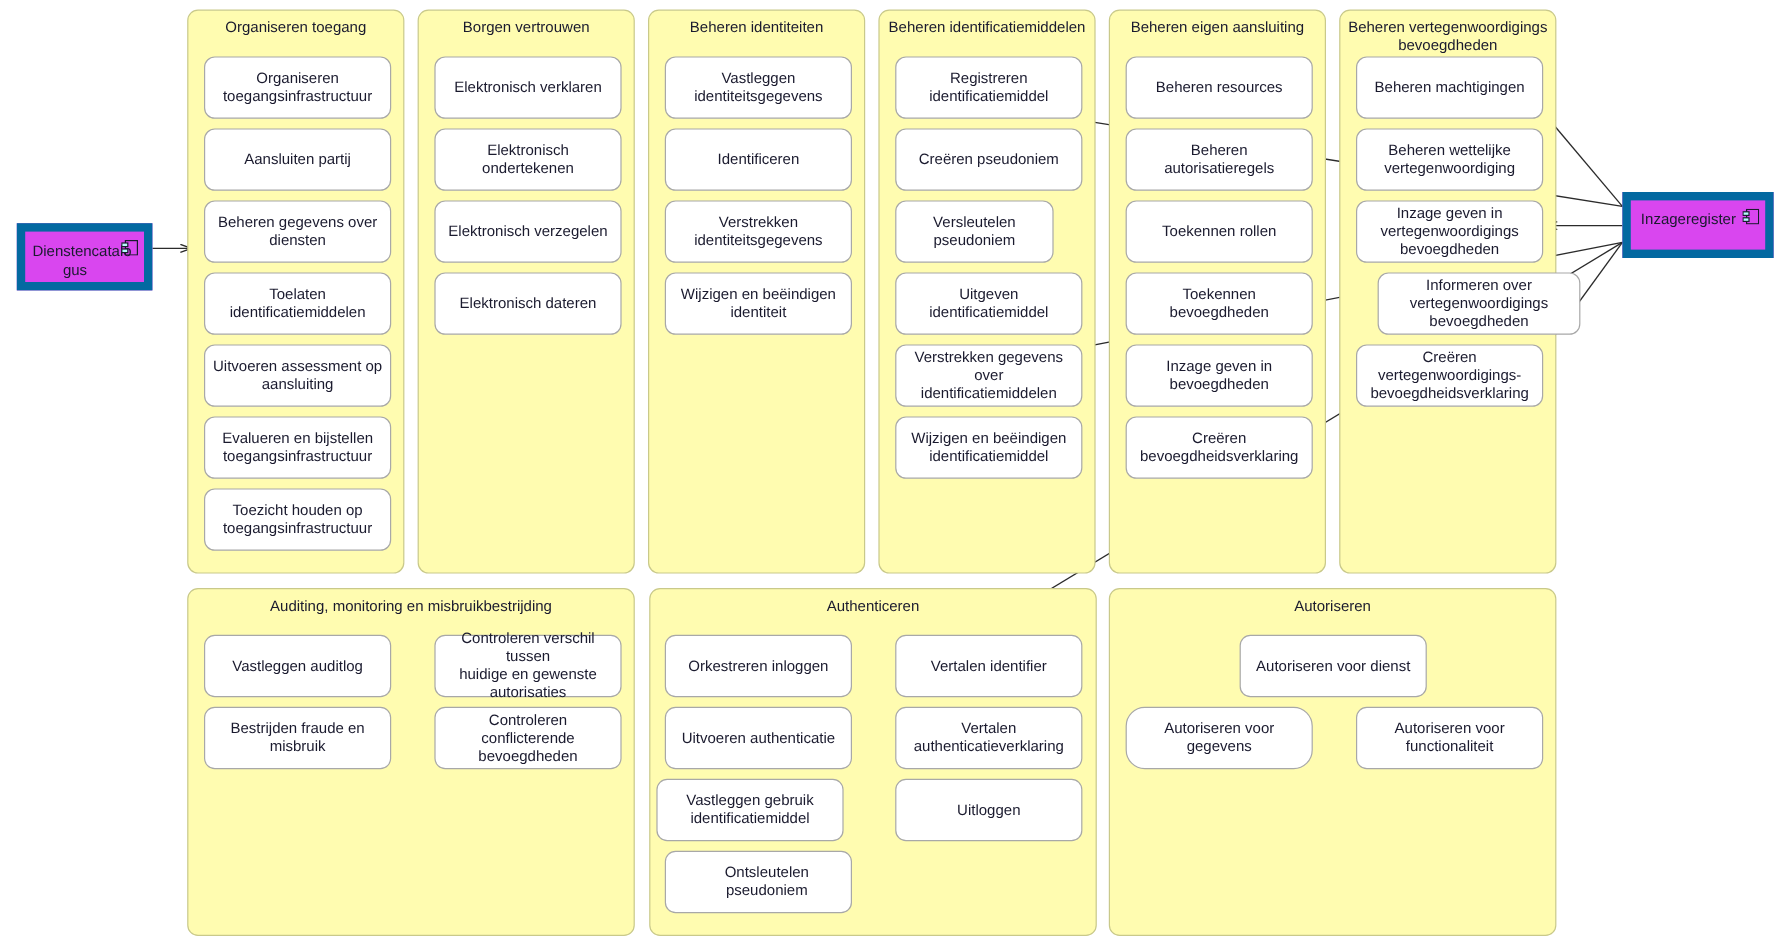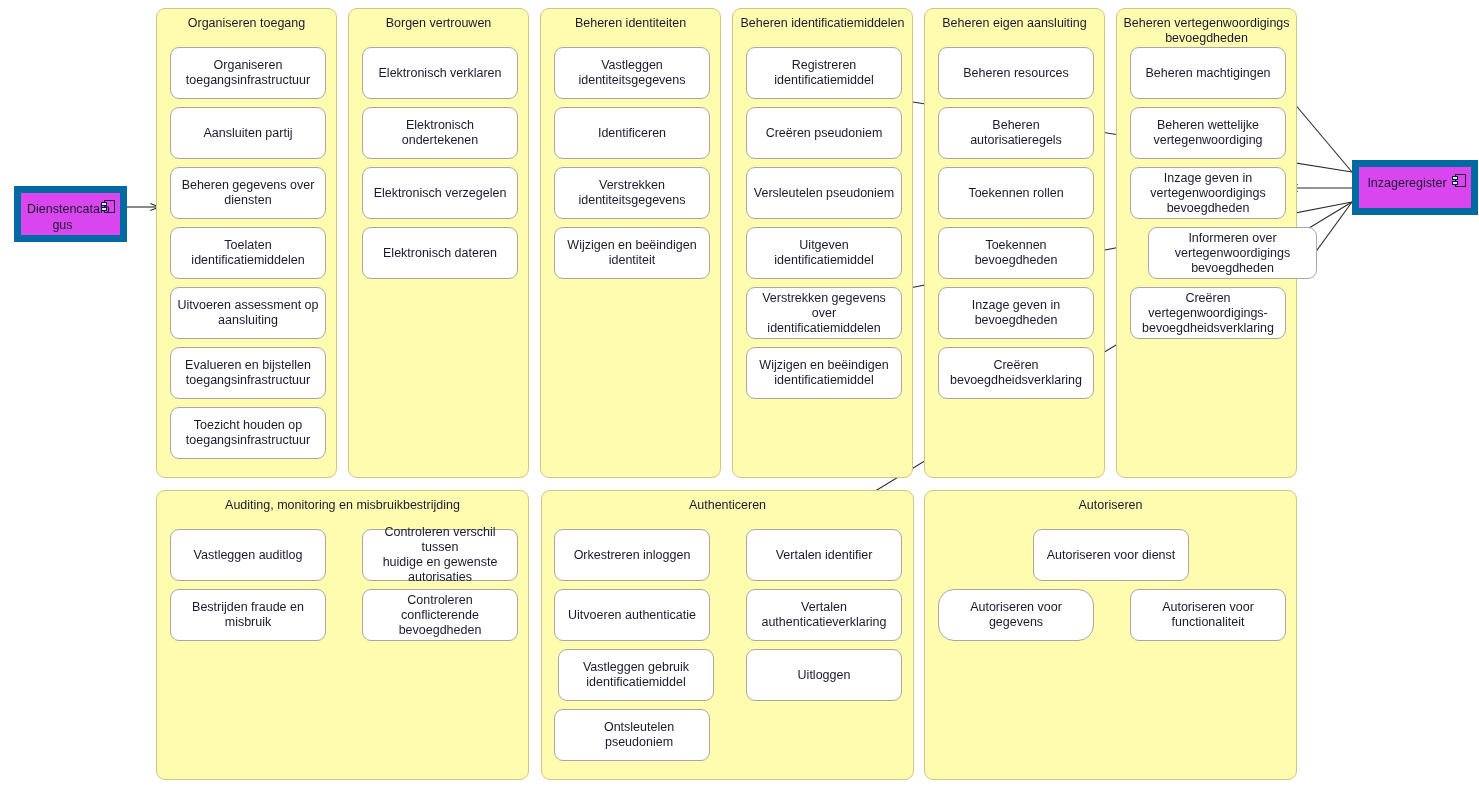--- a/index.html
+++ b/index.html
@@ -131,21 +131,21 @@
         <div class="node" style="left: 13px; top: 158px; width: 156px; height: 52px;">Verstrekken
 identiteitsgegevens</div>
         <div class="node" style="left: 13px; top: 218px; width: 156px; height: 52px;">Wijzigen en beëindigen
 identiteit</div>
       </div>
       <div class="group" style="left: 732px; top: 8px; width: 181px; height: 470px;">
         <div class="group-title">Beheren identificatiemiddelen</div>
         <div class="node" style="left: 13px; top: 38px; width: 156px; height: 52px;">Registreren
 identificatiemiddel</div>
         <div class="node" style="left: 13px; top: 98px; width: 156px; height: 52px;">Creëren pseudoniem</div>
-        <div class="node" style="left: 13px; top: 158px; width: 156px; height: 52px;">Versleutelen pseudoniem</div>
+        <div class="node" style="left: 13px; top: 158px; width: 132px; height: 52px;">Versleutelen pseudoniem</div>
         <div class="node" style="left: 13px; top: 218px; width: 156px; height: 52px;">Uitgeven identificatiemiddel</div>
         <div class="node" style="left: 13px; top: 278px; width: 156px; height: 52px;">Verstrekken gegevens over
 identificatiemiddelen</div>
         <div class="node" style="left: 13px; top: 338px; width: 156px; height: 52px;">Wijzigen en beëindigen
 identificatiemiddel</div>
       </div>
       <div class="group" style="left: 924px; top: 8px; width: 181px; height: 470px;">
         <div class="group-title">Beheren eigen aansluiting</div>
         <div class="node" style="left: 13px; top: 98px; width: 156px; height: 52px;">Beheren autorisatieregels</div>
         <div class="node" style="left: 13px; top: 38px; width: 156px; height: 52px;">Beheren resources</div>
@@ -183,21 +183,21 @@
         <div class="node" style="left: 205px; top: 98px; width: 156px; height: 52px;">Controleren conflicterende
 bevoegdheden</div>
       </div>
       <div class="group" style="left: 541px; top: 490px; width: 373px; height: 290px;">
         <div class="group-title">Authenticeren</div>
         <div class="node" style="left: 12px; top: 38px; width: 156px; height: 52px;">Orkestreren inloggen</div>
         <div class="node" style="left: 204px; top: 38px; width: 156px; height: 52px;">Vertalen identifier</div>
         <div class="node" style="left: 12px; top: 98px; width: 156px; height: 52px;">Uitvoeren authenticatie</div>
         <div class="node" style="left: 204px; top: 98px; width: 156px; height: 52px;">Vertalen
 authenticatieverklaring</div>
-        <div class="node" style="left: 16px; top: 158px; width: 156px; height: 52px;">Vastleggen gebruik
+        <div class="node" style="left: 5px; top: 158px; width: 156px; height: 52px;">Vastleggen gebruik
 identificatiemiddel</div>
         <div class="node" style="left: 204px; top: 158px; width: 156px; height: 52px;">Uitloggen</div>
         <div class="node" style="left: 12px; top: 218px; width: 156px; height: 52px; padding-left: 20px;">Ontsleutelen pseudoniem</div>
       </div>
       <div class="group" style="left: 924px; top: 490px; width: 373px; height: 290px;">
         <div class="group-title">Autoriseren</div>
         <div class="node" style="left: 108px; top: 38px; width: 156px; height: 52px;">Autoriseren voor dienst</div>
         <div class="node" style="left: 13px; top: 98px; width: 156px; height: 52px; border-radius: 16px;">Autoriseren voor gegevens</div>
         <div class="node" style="left: 205px; top: 98px; width: 156px; height: 52px;">Autoriseren voor
 functionaliteit</div>

